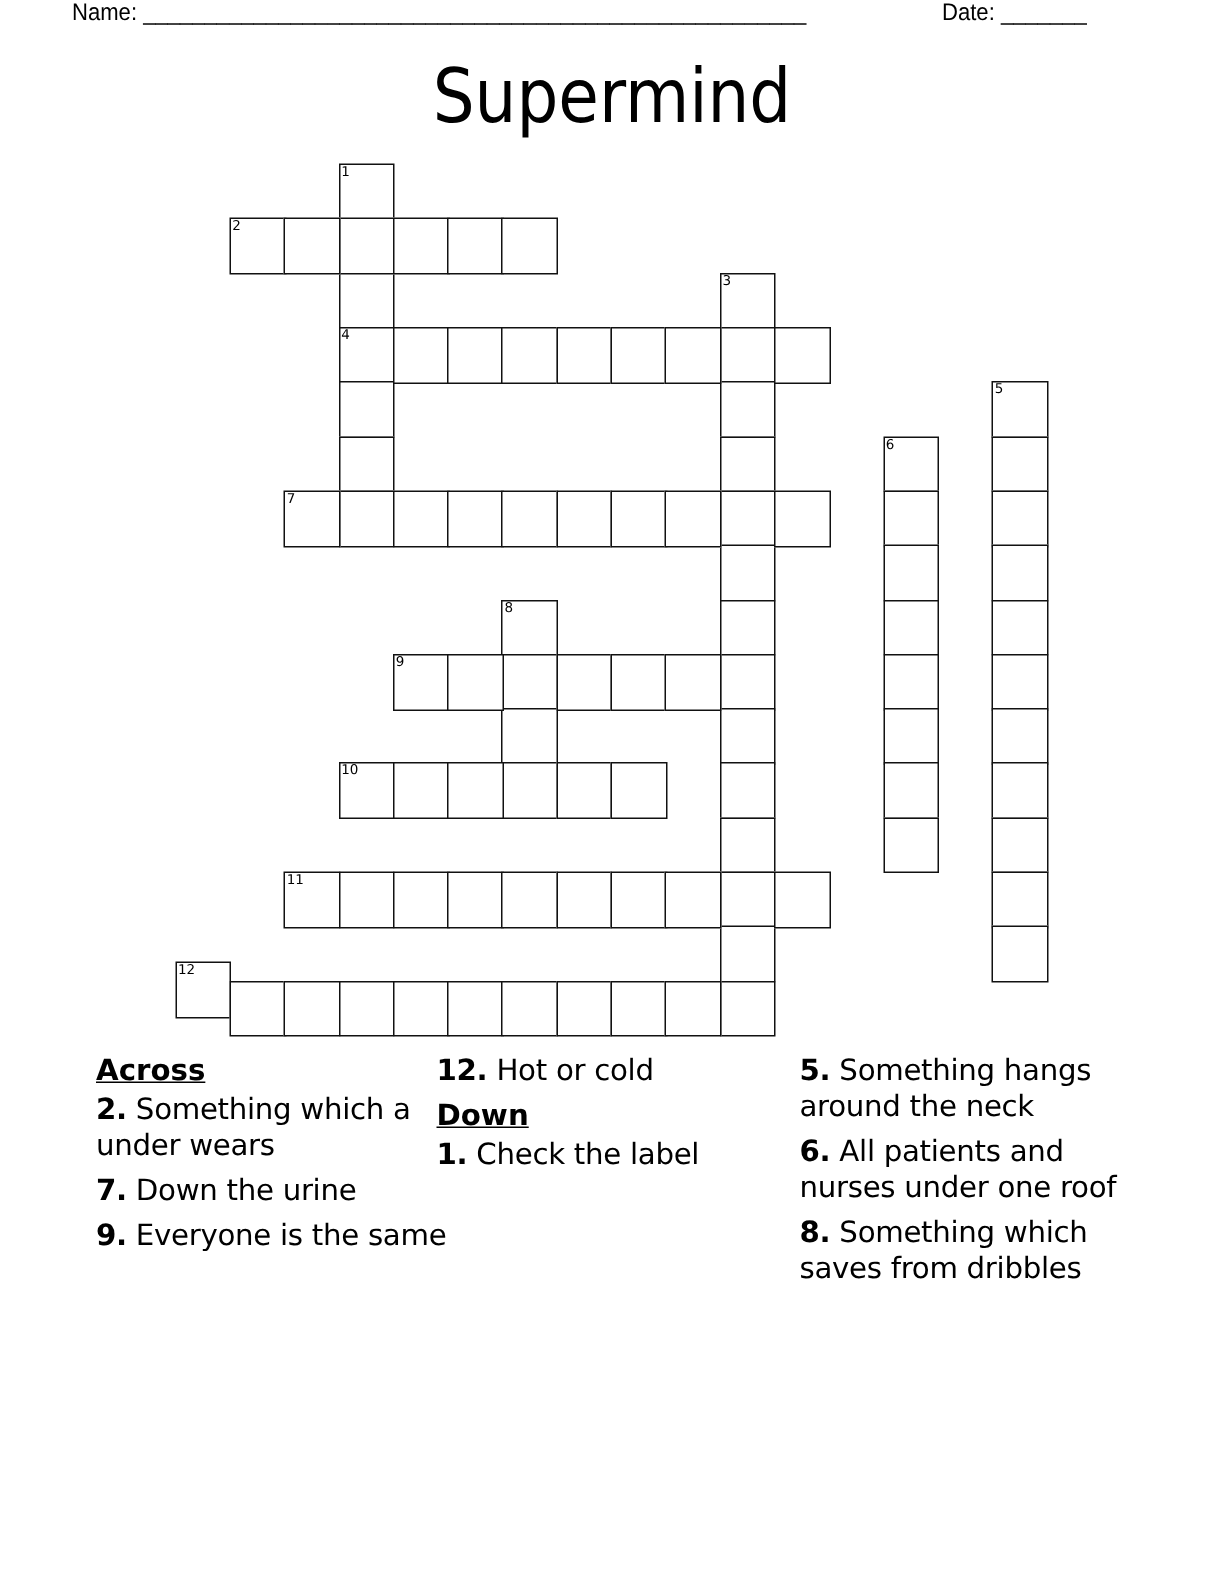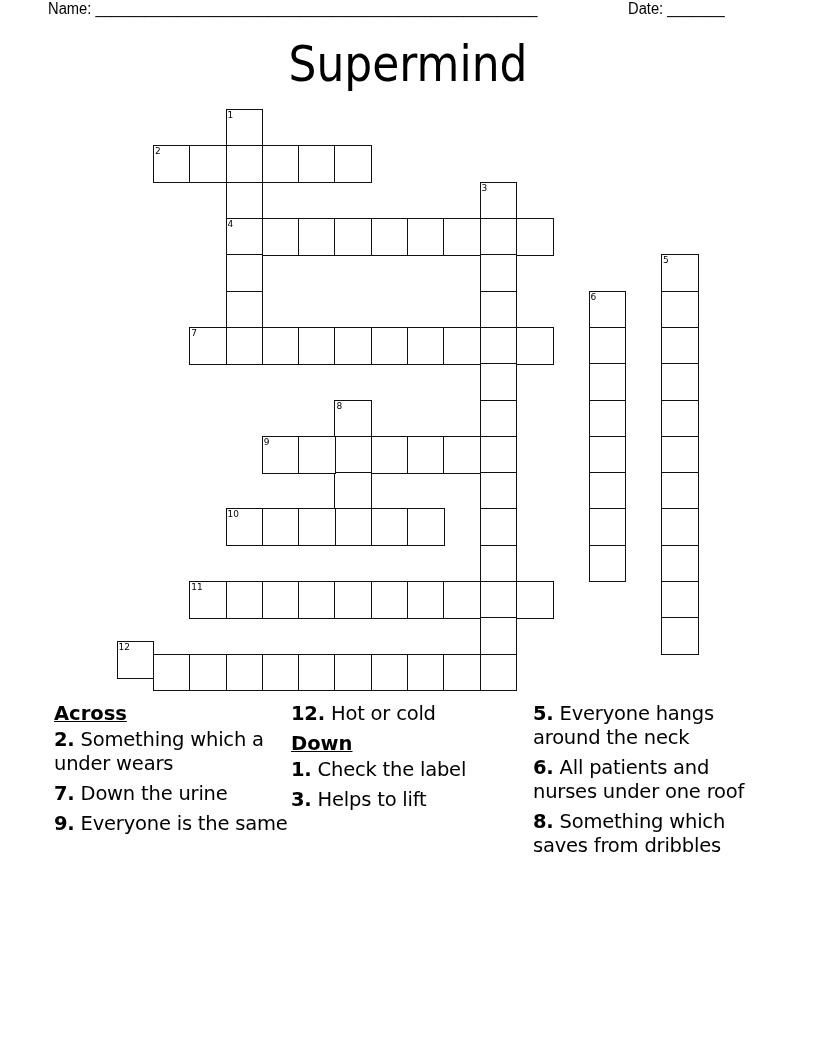--- a/index.html
+++ b/index.html
@@ -145,30 +145,29 @@
     <div class="cell" style="left: 225.5px; top: 653.6px;"></div>
     <div class="cell" style="left: 261.8px; top: 653.6px;"></div>
     <div class="cell" style="left: 298.1px; top: 653.6px;"></div>
     <div class="cell" style="left: 334.4px; top: 653.6px;"></div>
     <div class="cell" style="left: 370.7px; top: 653.6px;"></div>
     <div class="cell" style="left: 407px; top: 653.6px;"></div>
     <div class="cell" style="left: 443.3px; top: 653.6px;"></div>
   </div>
 
 <div class="clues">
-  <div class="col" style="left:54px;">
+  <div class="col" style="left:64px;">
     <div class="sect">Across</div>
     <div class="clue"><b>2.</b> <span>Something which a under wears</span></div>
     <div class="clue"><b>7.</b> <span>Down the urine</span></div>
     <div class="clue"><b>9.</b> <span>Everyone is the same</span></div>
   </div>
   <div class="col" style="left:291px;">
     <div class="clue"><b>12.</b> <span>Hot or cold</span></div>
     <div class="sect">Down</div>
     <div class="clue"><b>1.</b> <span>Check the label</span></div>
-    <div class="clue"><b>3.</b> <span>Helps to lift</span></div>
   </div>
   <div class="col" style="left:533px;">
-    <div class="clue"><b>5.</b> <span>Everyone hangs around the neck</span></div>
+    <div class="clue"><b>5.</b> <span>Something hangs around the neck</span></div>
     <div class="clue"><b>6.</b> <span>All patients and nurses under one roof</span></div>
     <div class="clue"><b>8.</b> <span>Something which saves from dribbles</span></div>
   </div>
 </div>
 
 </body></html>

